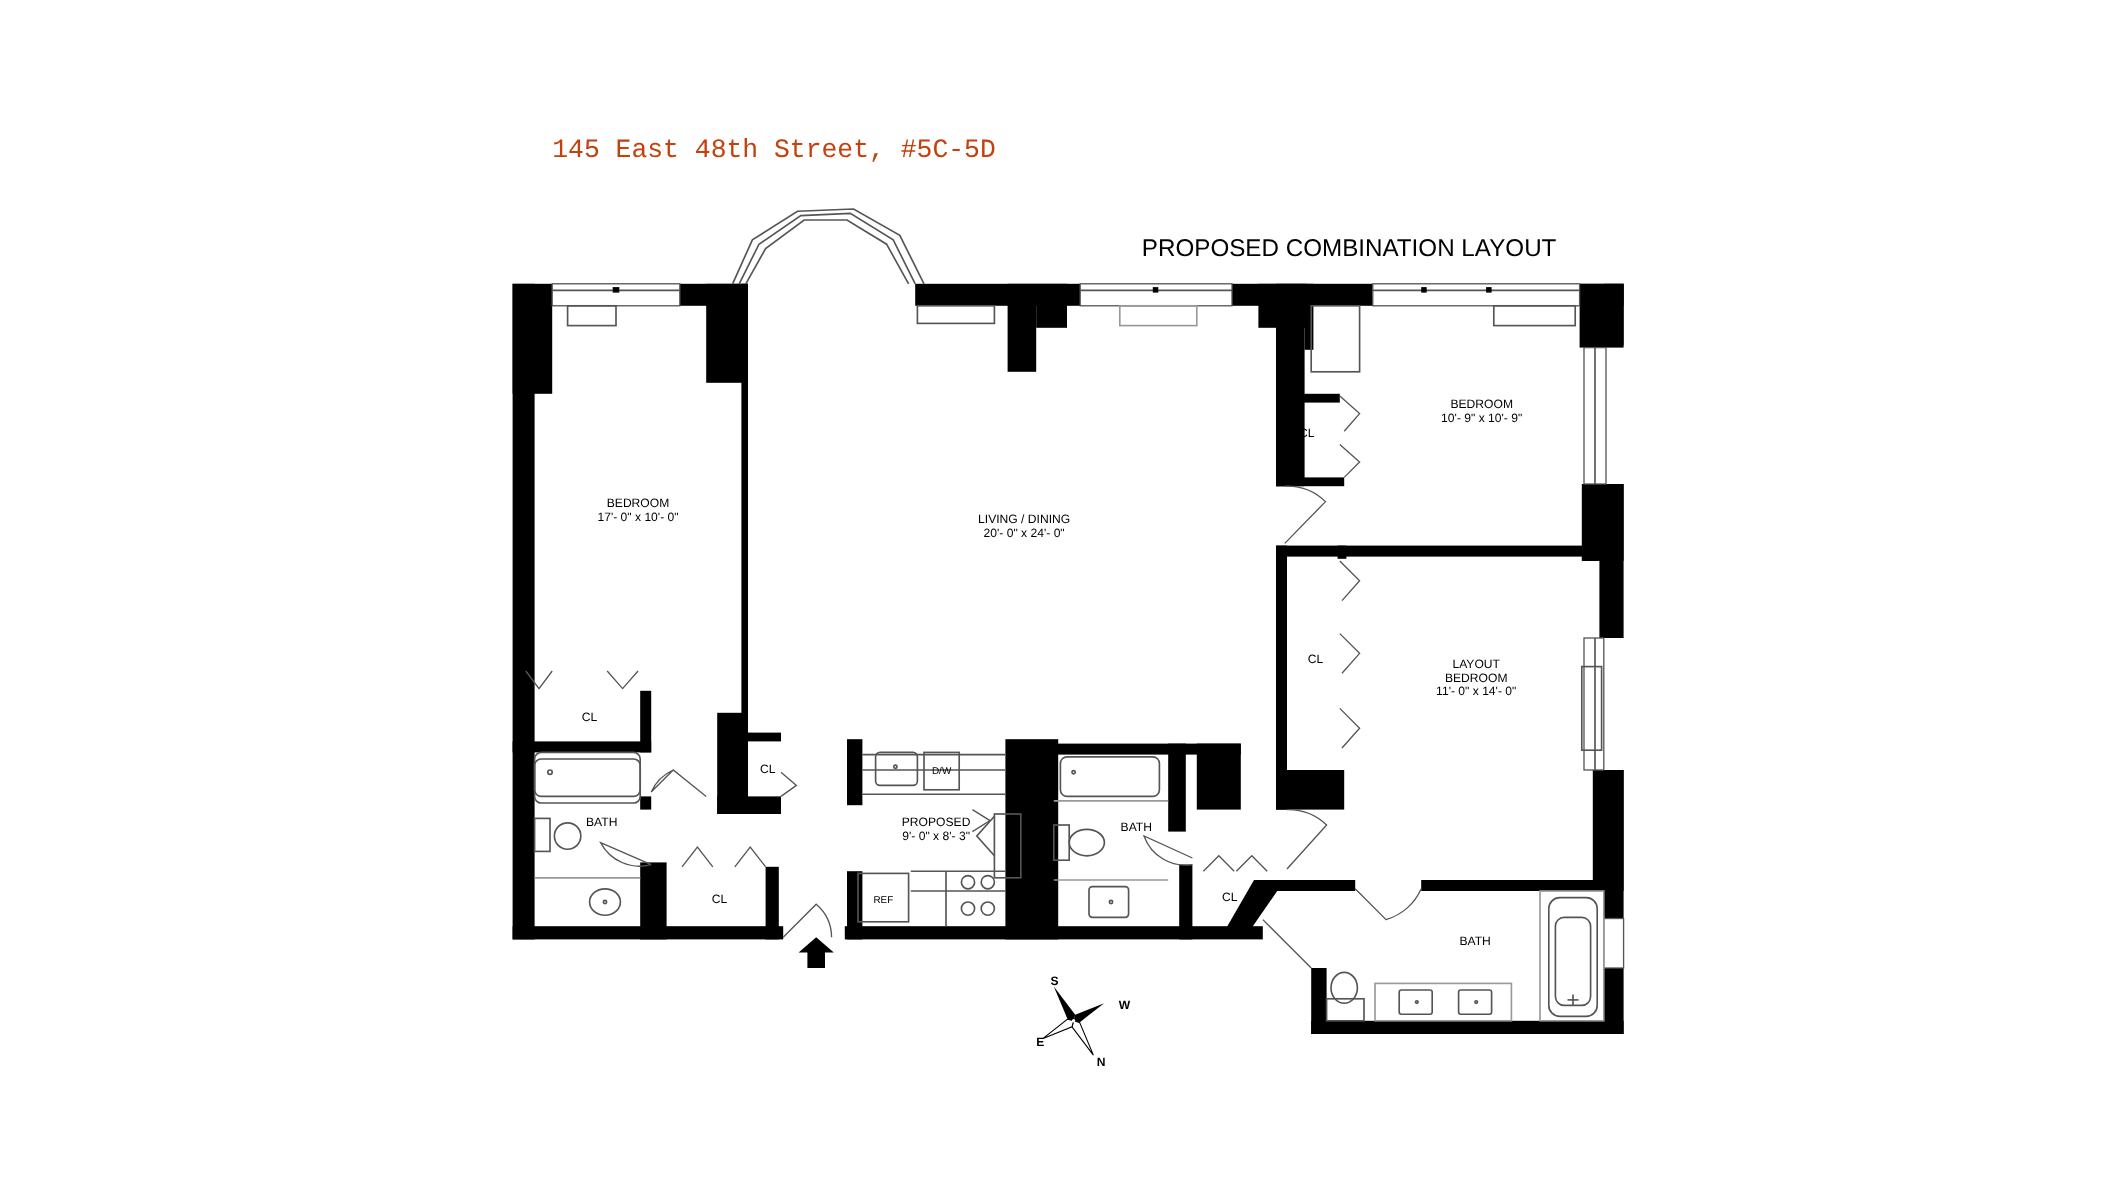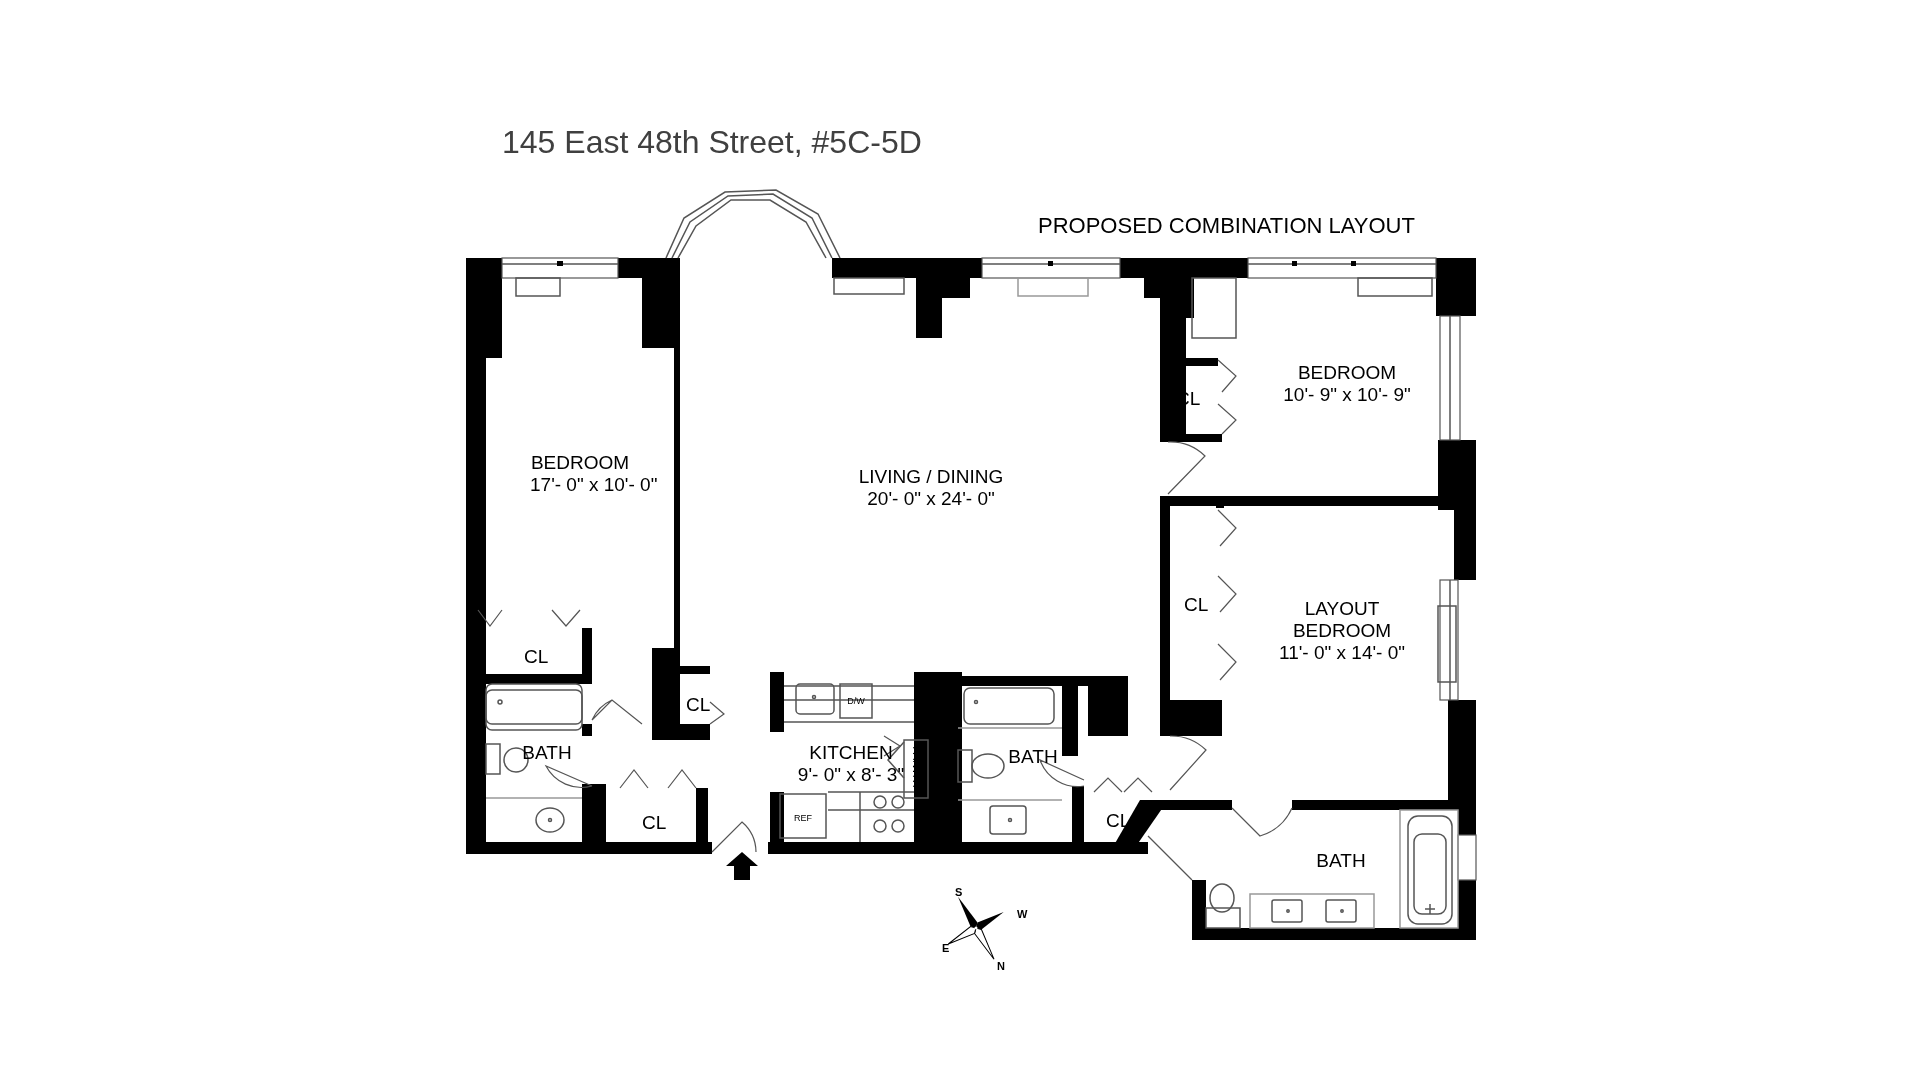--- a/index.html
+++ b/index.html
@@ -4,23 +4,23 @@
 <style>
   html,body{margin:0;padding:0;background:#ffffff;}
   body{width:1920px;height:1080px;overflow:hidden;position:relative;font-family:"Liberation Sans",sans-serif;}
   #plan{position:absolute;left:0;top:0;width:1920px;height:1080px;}
   .wall{fill:#000;}
   .thin{fill:none;stroke:#555;stroke-width:1.5;}
   .thin-lt{fill:none;stroke:#999;stroke-width:1.5;}
   .win{fill:#fff;stroke:#555;stroke-width:1.2;}
   .door{fill:none;stroke:#555;stroke-width:1.2;}
   .lbl{position:absolute;color:#000;text-align:center;white-space:nowrap;line-height:1.15;}
-  .room{font-size:19px;}
+  .room{font-size:11px;}
   .small{font-size:11px;}
-  .title{position:absolute;left:502px;top:124px;font-size:32px;color:#404040;}
+  .title{position:absolute;left:502px;top:124px;font-size:24px;color:#c2410c;font-family:Liberation Mono, monospace;}
   .subtitle{position:absolute;left:1038px;top:213px;font-size:22px;color:#000;text-align:right;}
   .compass-l{position:absolute;font-size:11px;font-weight:bold;}
 </style>
 </head>
 <body>
 
 <div class="title">145 East 48th Street, #5C-5D</div>
 <div class="subtitle">PROPOSED COMBINATION LAYOUT</div>
 
 <svg id="plan" viewBox="0 0 1920 1080">
@@ -225,21 +225,21 @@
   <div>10'- 9" x 10'- 9"</div>
 </div>
 
 <div class="lbl room" style="left:1272px;top:598px;width:140px;">
   <div>LAYOUT</div>
   <div>BEDROOM</div>
   <div>11'- 0" x 14'- 0"</div>
 </div>
 
 <div class="lbl room" style="left:796px;top:742px;width:110px;">
-  <div>KITCHEN</div>
+  <div>PROPOSED</div>
   <div>9'- 0" x 8'- 3"</div>
 </div>
 
 <div class="lbl small" style="left:897px;top:760px;width:40px;transform:rotate(90deg);">PANTRY</div>
 
 <div class="lbl room" style="left:522px;top:742px;width:50px;">BATH</div>
 <div class="lbl room" style="left:1008px;top:746px;width:50px;">BATH</div>
 <div class="lbl room" style="left:1316px;top:850px;width:50px;">BATH</div>
 
 <div class="lbl room" style="left:524px;top:646px;width:24px;">CL</div>

